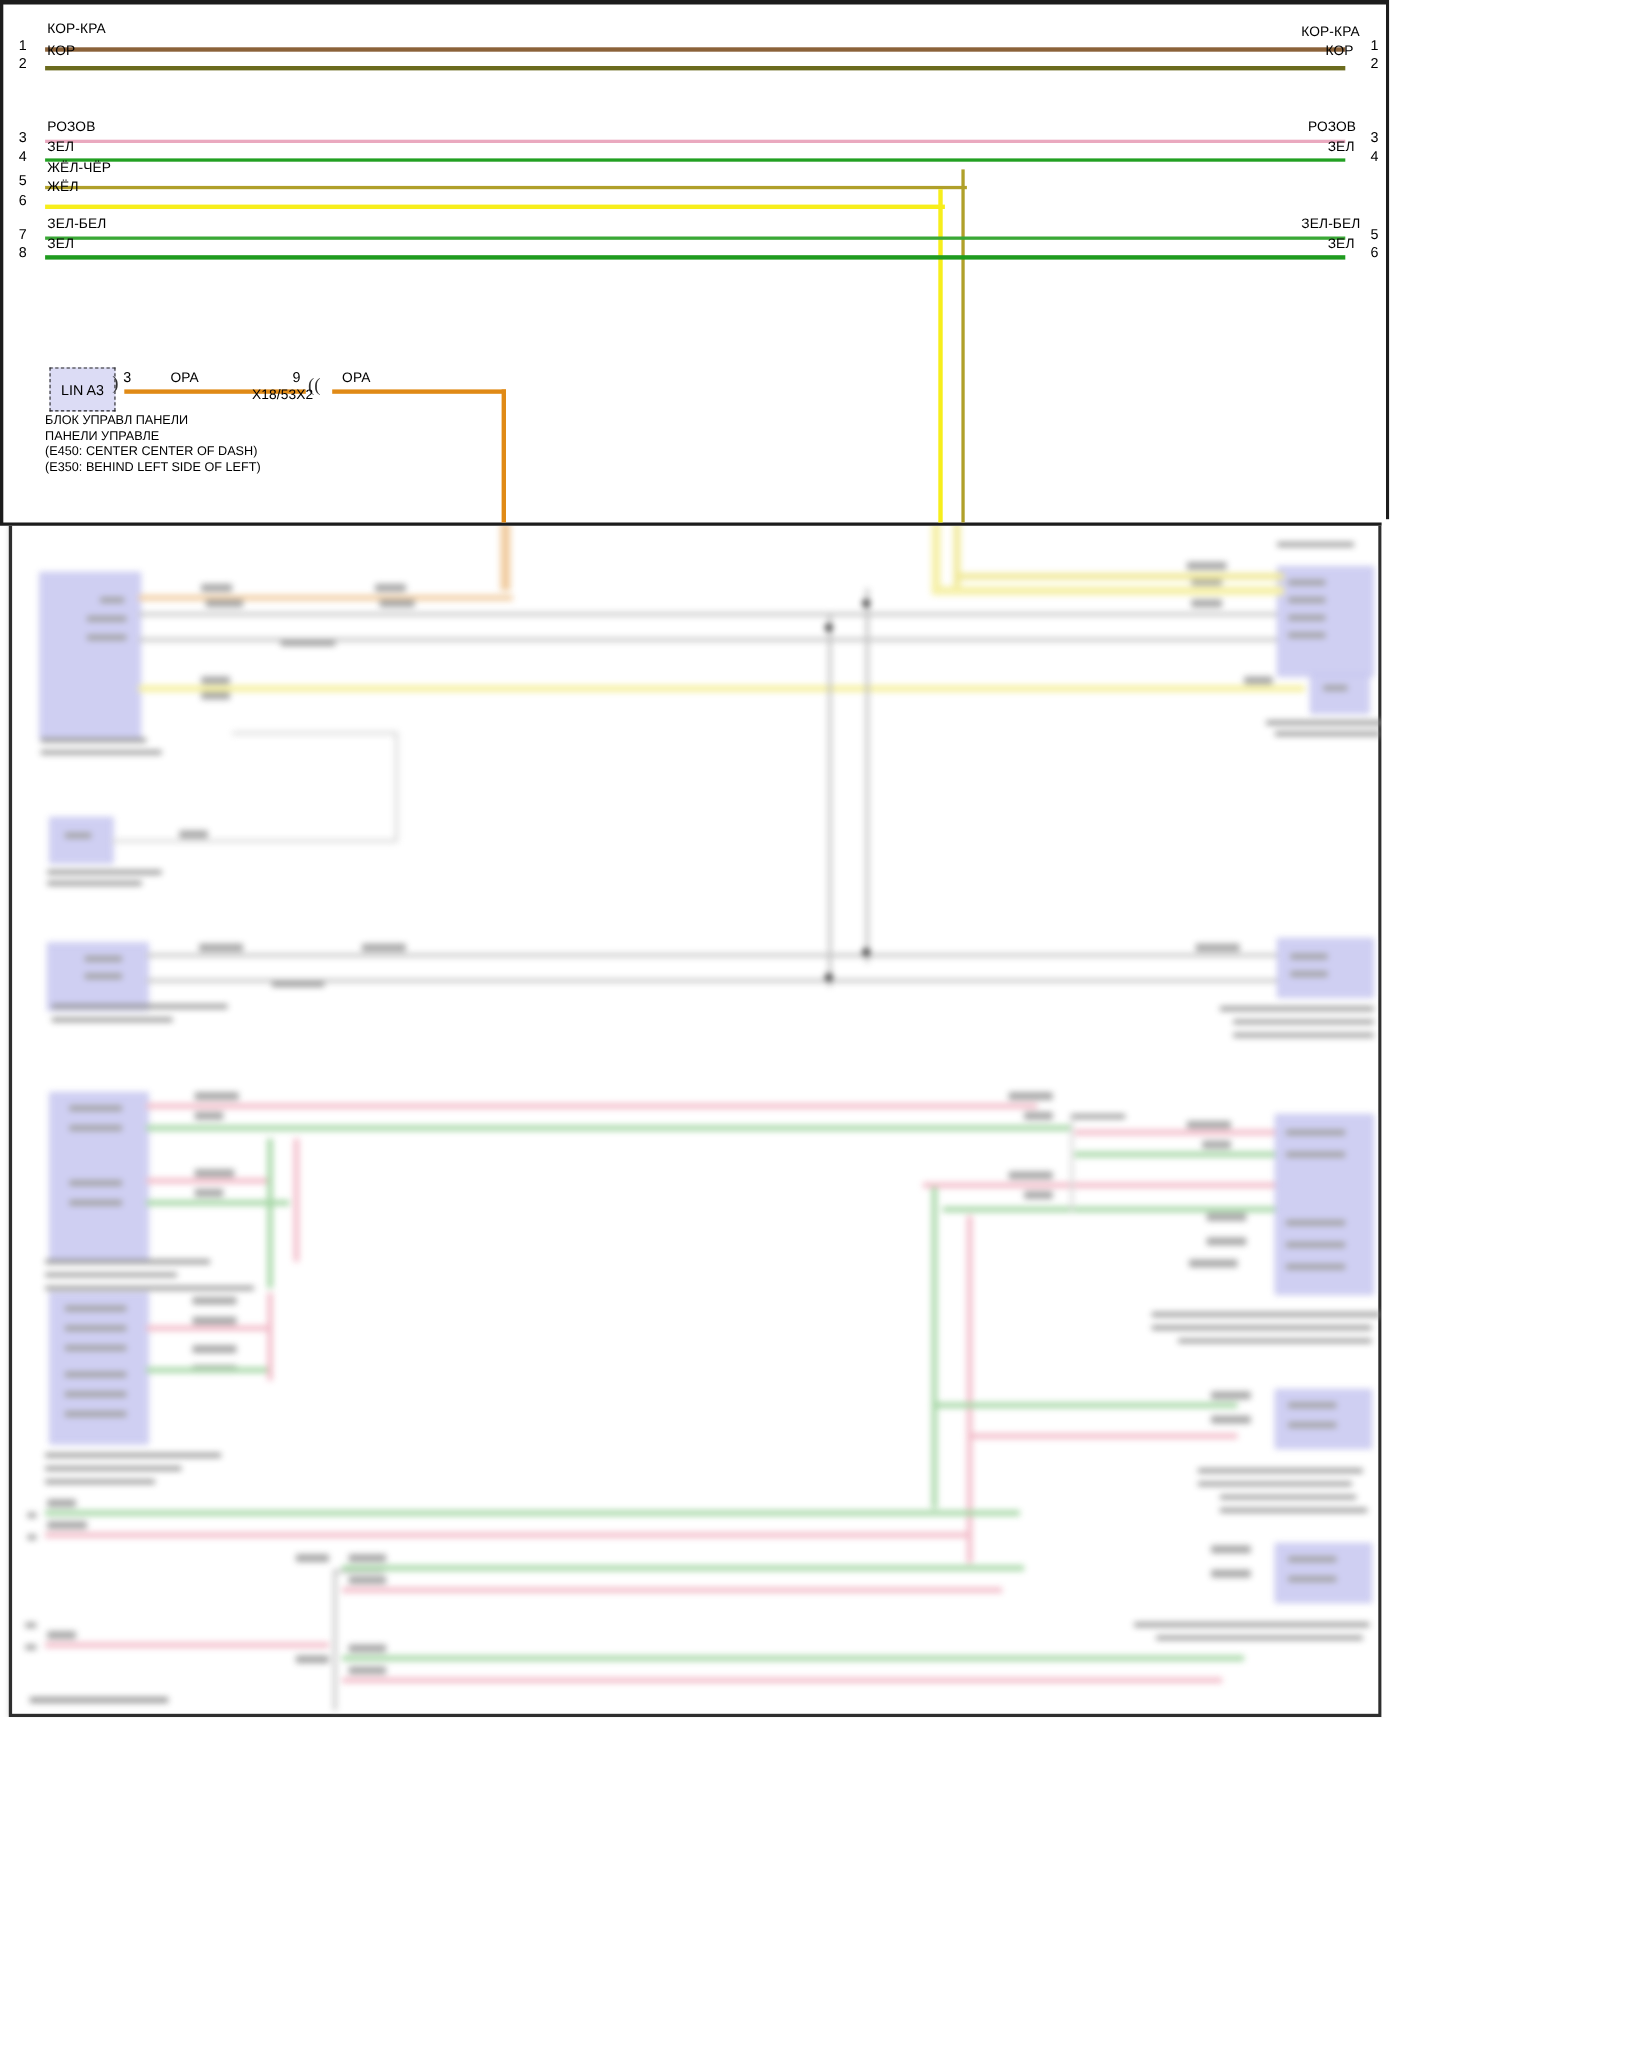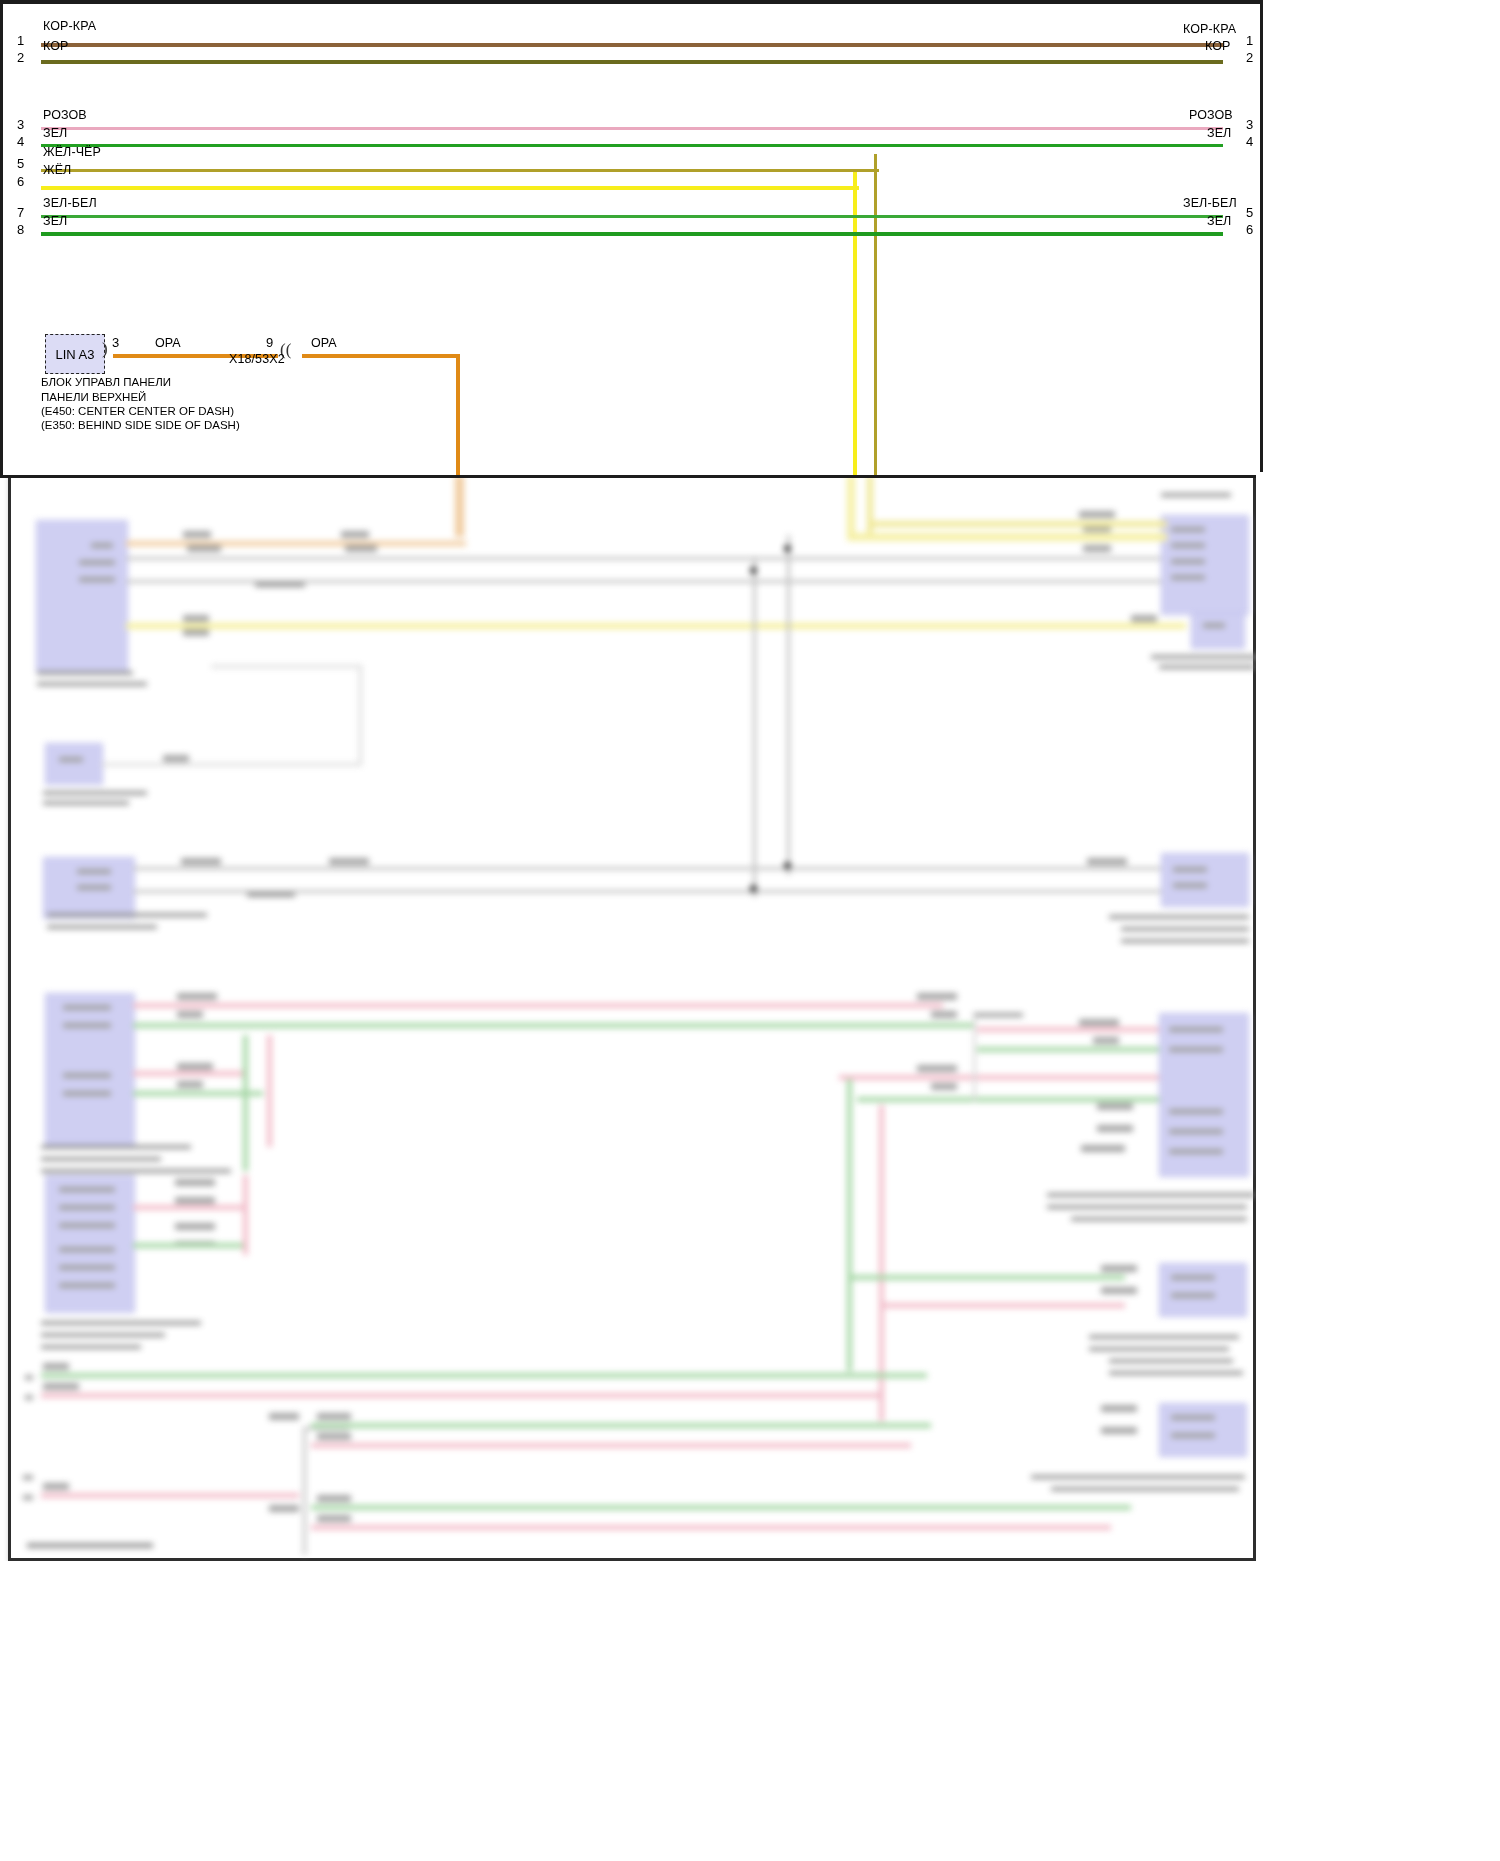--- a/index.html
+++ b/index.html
@@ -305,21 +305,21 @@
 
   <span class="pin" style="left:263px;top:331px;">9</span>
   <span class="conn-r" style="left:277px;top:336px;">((</span>
   <span class="lbl" style="left:226px;top:348px;">X18/53X2</span>
 
   <div class="wire thick" style="left:299px;top:350px;width:158px;background:#e08a16;"></div>
   <span class="lbl" style="left:308px;top:332px;">OPA</span>
   <div class="vwire" style="left:453px;top:350px;width:4px;height:125px;background:#e08a16;"></div>
 
   <div class="desc" style="left:38px;top:371px;">БЛОК УПРАВЛ ПАНЕЛИ</div>
-  <div class="desc" style="left:38px;top:386px;">ПАНЕЛИ ВЕРХНЕЙ</div>
+  <div class="desc" style="left:38px;top:386px;">ПАНЕЛИ УПРАВЛЕ</div>
   <div class="desc" style="left:38px;top:400px;">(E450: CENTER CENTER OF DASH)</div>
-  <div class="desc" style="left:38px;top:414px;">(E350: BEHIND SIDE SIDE OF DASH)</div>
+  <div class="desc" style="left:38px;top:414px;">(E350: BEHIND LEFT SIDE OF LEFT)</div>
 
 </div>
 
 <div id="right-gutter"></div>
 <div id="right-gutter2"></div>
 <div id="bottom-gutter"></div>
 
 </body></html>

